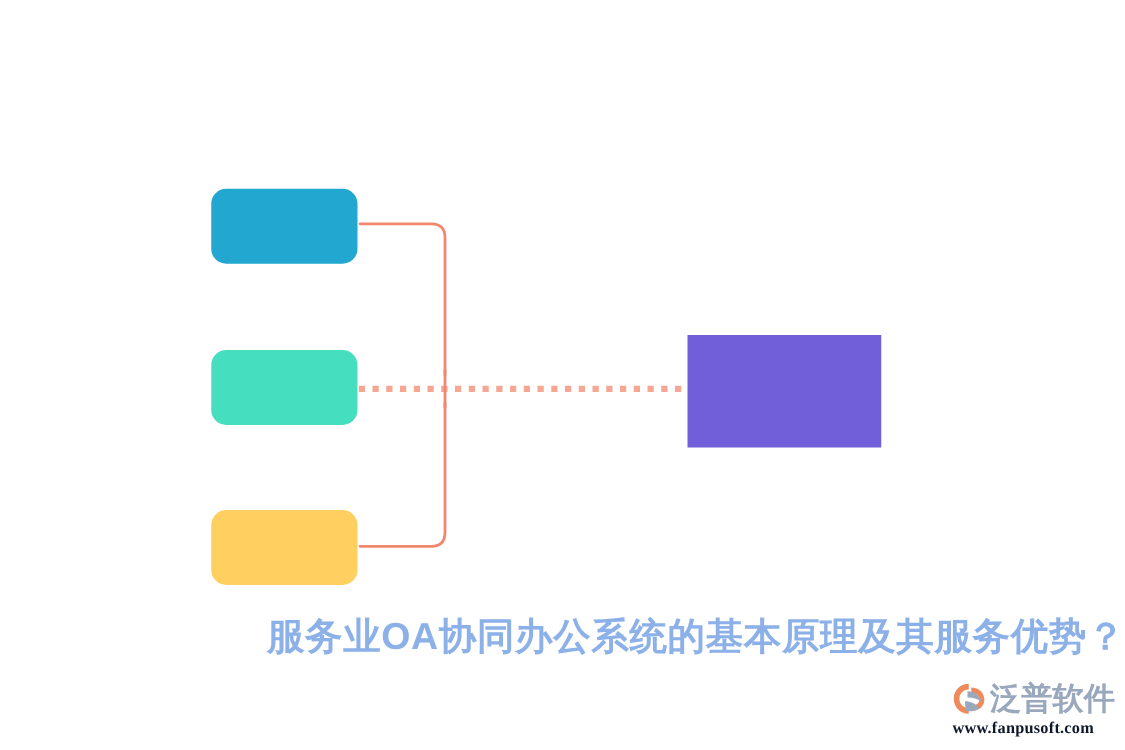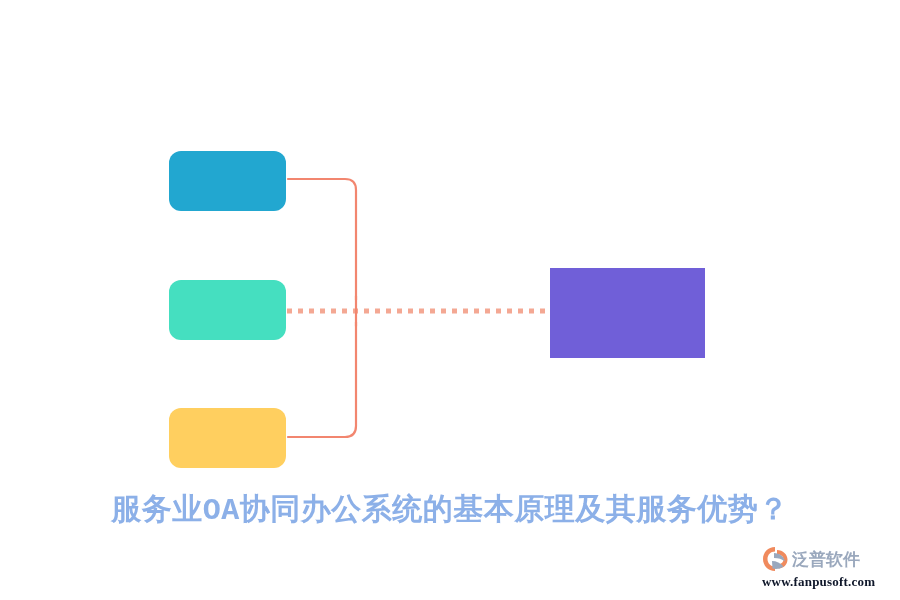--- a/index.html
+++ b/index.html
@@ -66,27 +66,27 @@
     height: 600px;
     pointer-events: none;
   }
 
   
   #title {
     position: absolute;
     left: 0;
     top: 489px;
     width: 900px;
-    text-align: center;
+    text-align: right;
     font-size: 30px;
     font-weight: bold;
     letter-spacing: 0.5px;
     color: #8cb0e8;
     white-space: nowrap;
-    font-family: Liberation Mono, monospace;
+    font-family: Liberation Sans, sans-serif;
   }
 
   
   #logo {
     position: absolute;
     left: 762px;
     top: 545px;
     width: 130px;
     height: 46px;
   }
@@ -95,21 +95,21 @@
     align-items: center;
     height: 28px;
   }
   #logo-mark {
     width: 27px;
     height: 26px;
     flex: 0 0 auto;
     margin-right: 3px;
   }
   #logo-name {
-    font-size: 17px;
+    font-size: 25px;
     font-weight: bold;
     color: #9aa8bd;
     line-height: 1;
     letter-spacing: 0px;
     font-family: "Liberation Sans", sans-serif;
   }
   #logo-url {
     margin-top: 1px;
     font-size: 13px;
     font-weight: bold;

